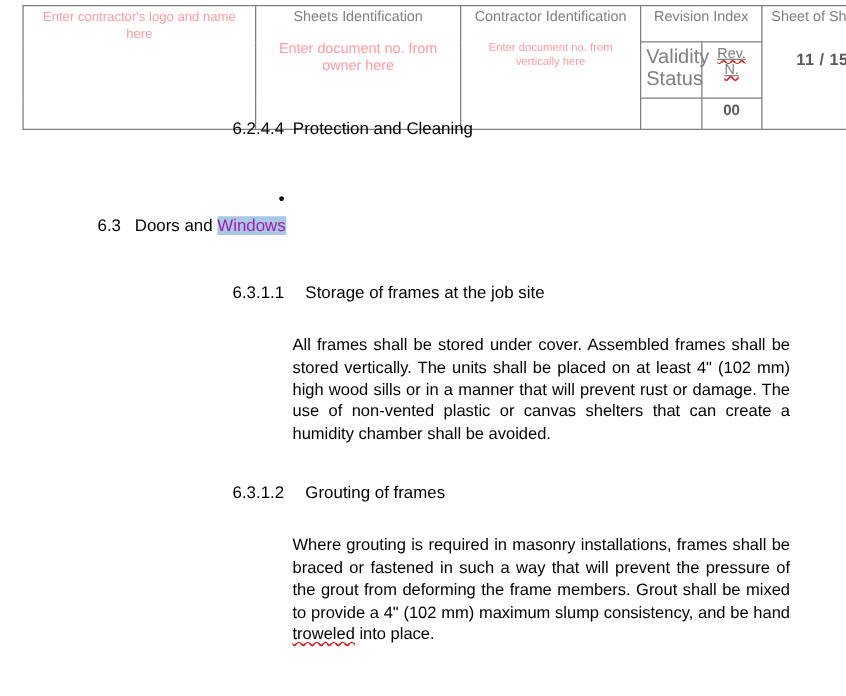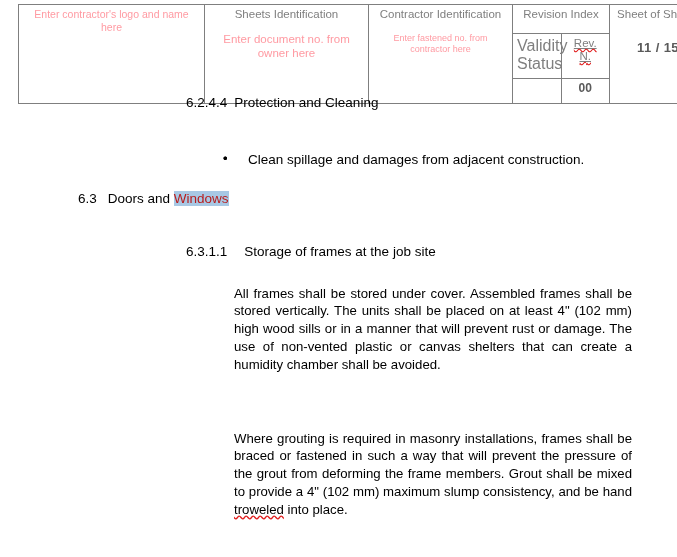--- a/index.html
+++ b/index.html
@@ -128,21 +128,21 @@
   }
 
   .h2 {
     font-size: 13.5px;
     padding-left: 78px;
     white-space: nowrap;
   }
   .h2 .num { margin-right: 11px; }
   .sel {
     background: #a8c8e4;
-    color: #b91c1c;
+    color: #a21caf;
   }
 
   .h3 {
     font-size: 13.5px;
     padding-left: 118px;
     white-space: nowrap;
   }
   .h3 .num { margin-right: 20px; }
 
   .h4b {
@@ -179,21 +179,21 @@
         <div class="ph-pink left">Enter contractor's logo and name here</div>
       </td>
 
       <td class="cell-mid" rowspan="3" style="width:155px">
         <div class="hdr-label">Sheets Identification</div>
         <div class="ph-pink">Enter document no. from owner here</div>
       </td>
 
       <td class="cell-mid" rowspan="3" style="width:135px">
         <div class="hdr-label">Contractor Identification</div>
-        <div class="ph-pink small">Enter fastened no. from contractor here</div>
+        <div class="ph-pink small">Enter document no. from vertically here</div>
       </td>
 
       <td colspan="2" style="width:88px; height:22px;">
         <div class="hdr-label">Revision Index</div>
       </td>
 
       <td rowspan="3" style="width:88px">
         <div class="hdr-label">Sheet  of Sheets</div>
         <div class="sheet-val">11 / 15</div>
       </td>
@@ -231,21 +231,20 @@
   </div>
 
   <div class="sp-24"></div>
 
   <ul class="bullets">
     <li>
       <span class="dot">•</span>
     </li>
     <li style="margin-top:17px">
       <span class="dot">•</span>
-      <span>Clean spillage and damages from adjacent construction.</span>
     </li>
   </ul>
 
   <div class="sp-22"></div>
 
   <div class="h2">
     <span class="num">6.3</span><span>Doors and </span><span class="sel">Windows</span>
   </div>
 
   <div class="sp-18"></div>
@@ -256,18 +255,21 @@
   <div class="h4b">
     <span class="num">6.3.1.1</span><span>Storage of frames at the job site</span>
   </div>
 
   <div class="sp-26"></div>
 
   <p class="para">All frames shall be stored under cover. Assembled frames shall be stored vertically.  The  units  shall  be placed on at least 4" (102 mm)  high  wood  sills  or  in  a  manner that will  prevent rust or damage. The use of  non-vented plastic or canvas shelters that can create a humidity chamber shall be avoided.</p>
 
   <div class="sp-30"></div>
 
+  <div class="h4b">
+    <span class="num">6.3.1.2</span><span>Grouting of frames</span>
+  </div>
 
   <div class="sp-26"></div>
 
   <p class="para"><span>Where grouting is required in masonry installations, frames shall be braced or fastened in such a way that will prevent the pressure of the grout from deforming the frame members. Grout shall be mixed to provide a 4" (102 mm) maximum slump consistency, and be hand </span><span class="sq">troweled</span><span> into place.</span></p>
 
 </div>
 
 </body></html>

